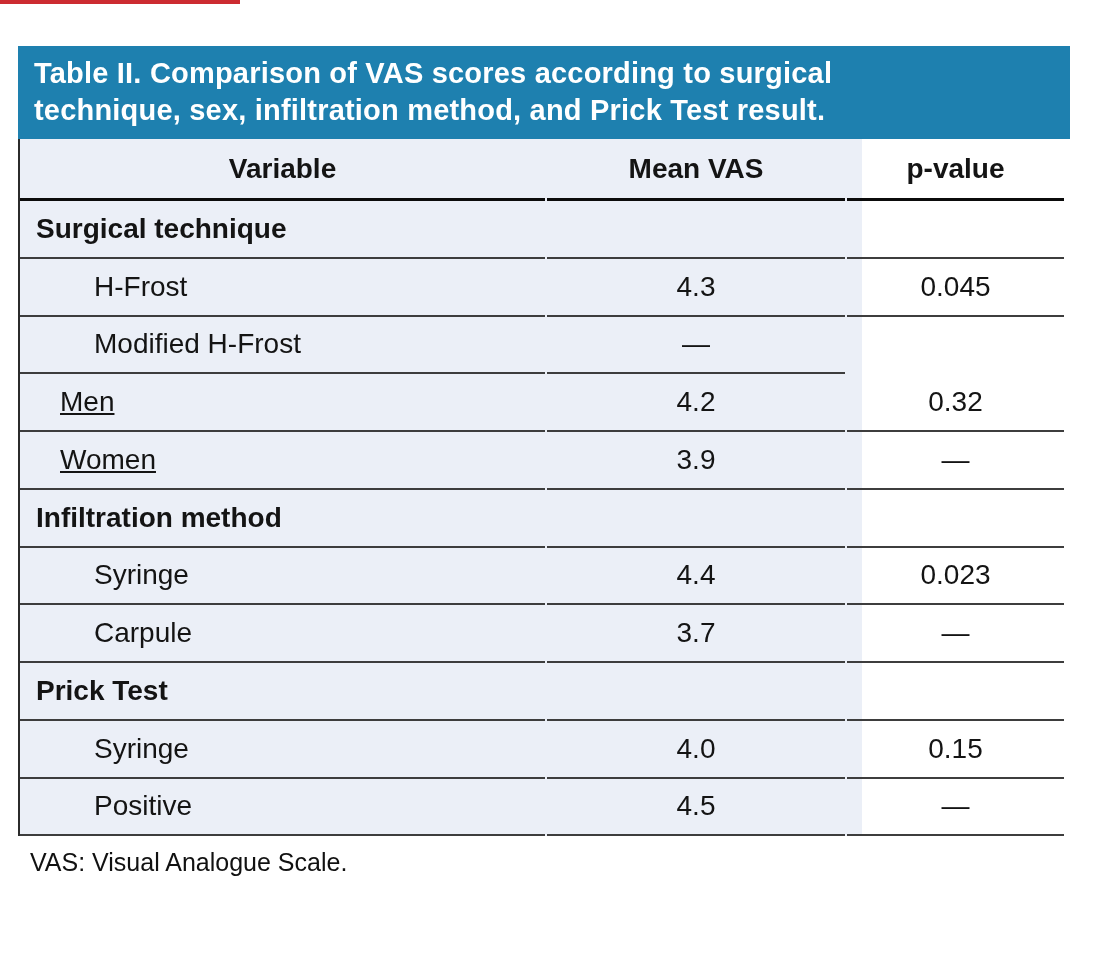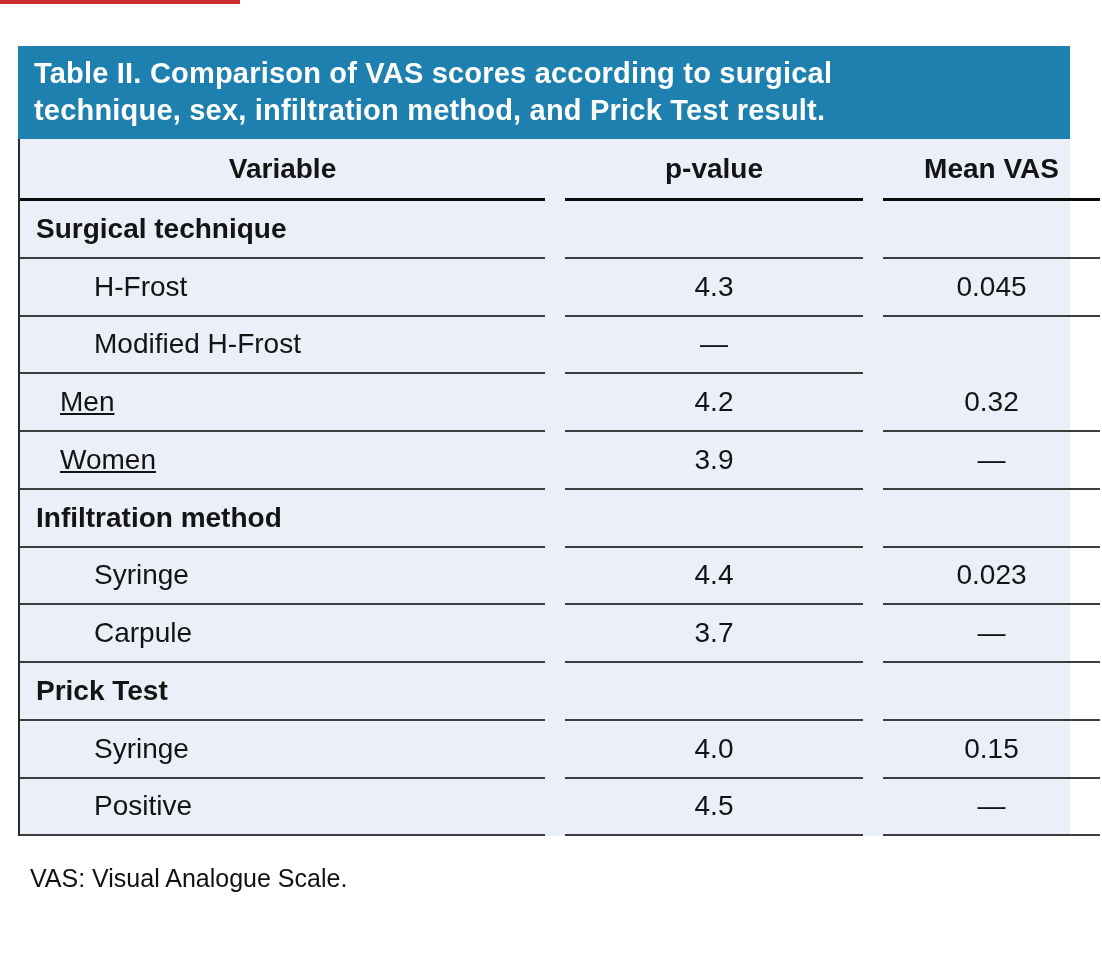--- a/index.html
+++ b/index.html
@@ -29,44 +29,44 @@
     font-weight:bold;font-size:29px;line-height:37px;
     padding:9px 16px 10px 16px;letter-spacing:0.2px;margin-top:18px;
   }
   .title-line{display:block;}
   .tbody-wrap{
     border-left:2px solid #2b2b2b;
   }
   .row{
     display:grid;
     grid-template-columns:525px 298px 217px;
-    column-gap:20px;
+    column-gap:2px;
     background:var(--row_bg);
-    width:1050px;
+    width:842px;
   }
   .cell{
     display:flex;align-items:center;
     border-bottom:2px solid var(--rule_gray);
     font-size:28px;
     height:57.75px;
     overflow:hidden;
   }
   .head-row .cell{
     height:62px;
     border-bottom:3px solid var(--rule_black);
     font-weight:bold;
     justify-content:center;
   }
   .cell.num{justify-content:center;}
   .cell.label{justify-content:flex-start;}
   .cell.section-label{font-weight:bold;padding-left:16px;}
   .indent-1{padding-left:40px;text-decoration:underline;}
   .indent-2{padding-left:74px;}
   .footnote{
-    margin:28px 0 0 12px;
+    margin:12px 0 0 12px;
     font-size:25px;
     color:#111;
   }
 </style>
 </head>
 <body>
 
 <div>
   <div class="red-artifact"></div>
 
@@ -74,22 +74,22 @@
 
     <div class="title-bar">
       <span class="title-line">Table II. Comparison of VAS scores according to surgical</span>
       <span class="title-line">technique, sex, infiltration method, and Prick Test result.</span>
     </div>
 
     <div class="tbody-wrap">
 
       <div class="row head-row">
         <div class="cell">Variable</div>
+        <div class="cell">Mean VAS</div>
         <div class="cell">p-value</div>
-        <div class="cell">Mean VAS</div>
       </div>
 
       <div class="row">
         <div class="cell label section-label">Surgical technique</div>
         <div class="cell"></div>
         <div class="cell"></div>
       </div>
       <div class="row">
         <div class="cell label indent-2">H-Frost</div>
         <div class="cell num">4.3</div>

